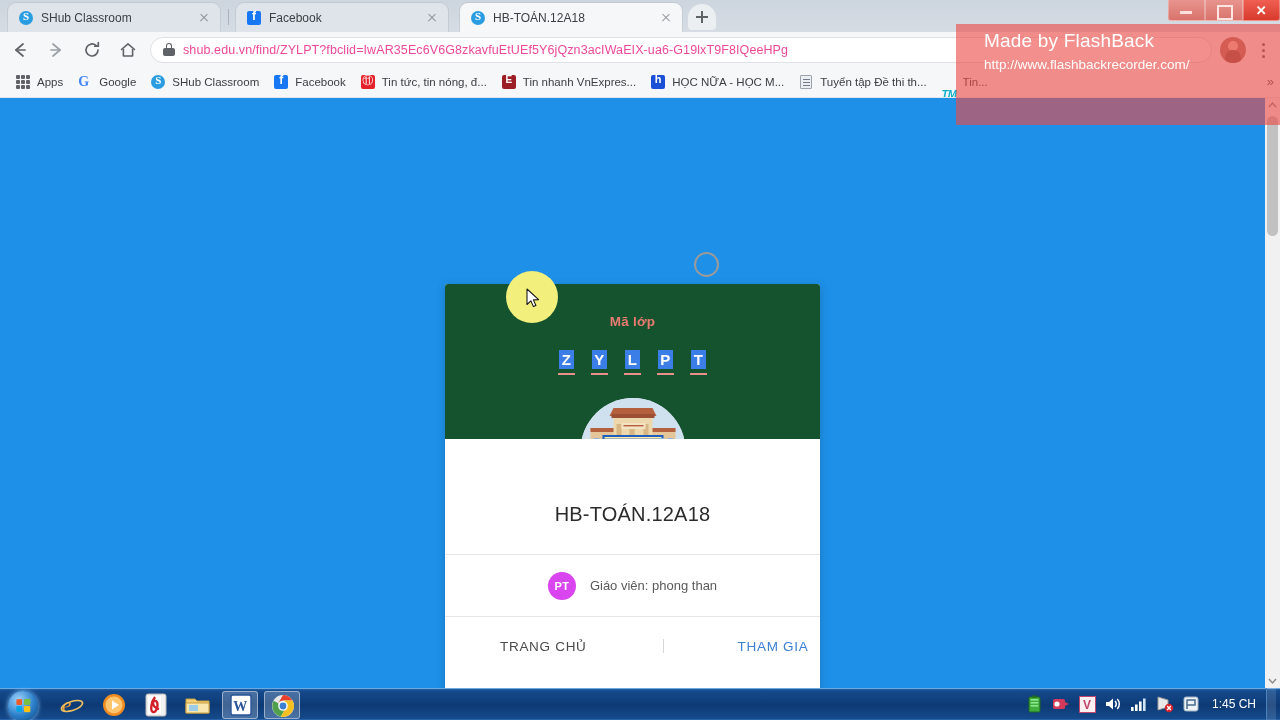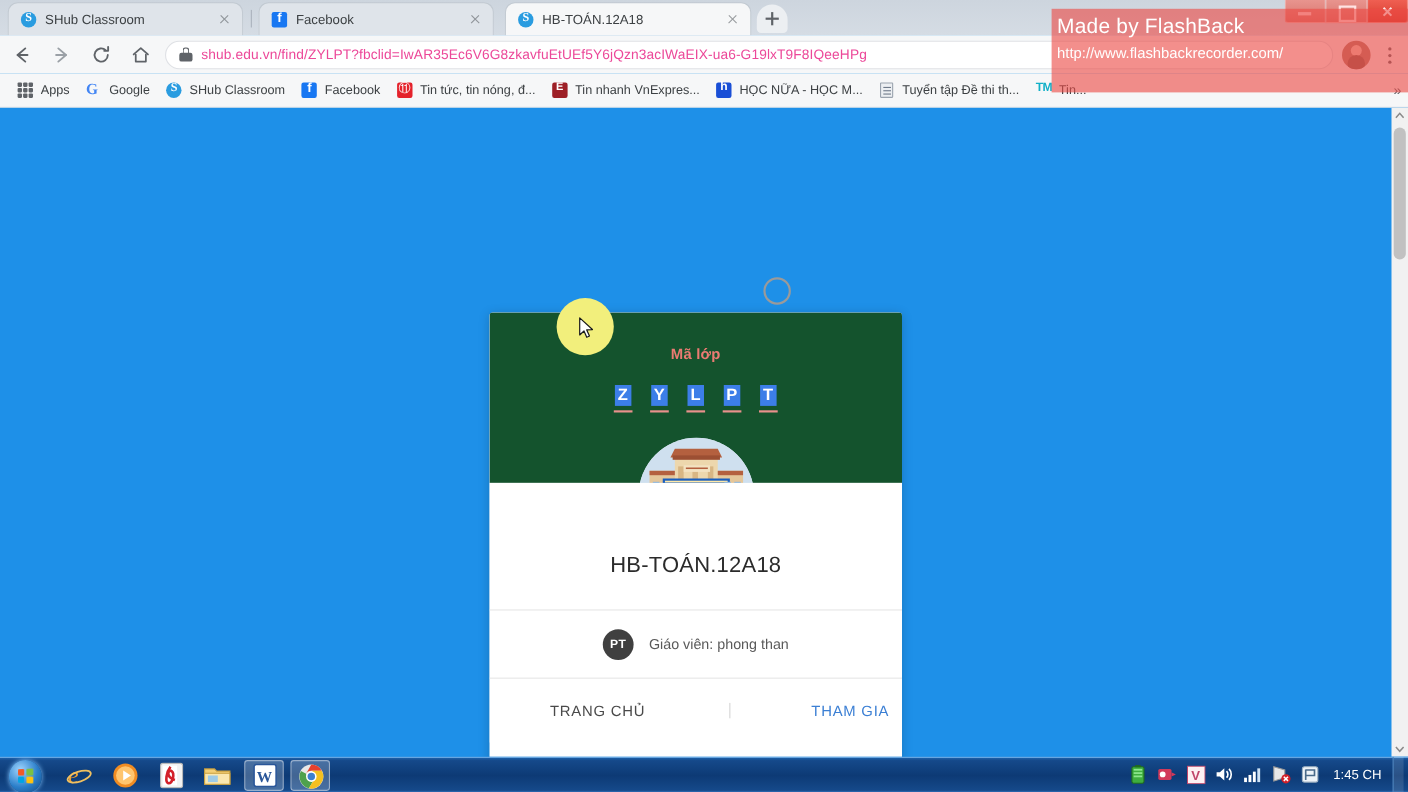--- a/index.html
+++ b/index.html
@@ -137,22 +137,22 @@
   .vnx-ico:after{ content:"E"; position:absolute; left:0; right:0; top:-1px; text-align:center;
                   font-size:10px; color:#fff; font-weight:bold; }
   .hm-ico{ position:absolute; left:1px; top:1px; width:14px; height:14px; background:#1a4fd6;
            border-radius:2px; }
   .hm-ico:after{ content:"h"; position:absolute; left:0; right:0; top:-2px; text-align:center;
                  font-size:11px; color:#fff; font-weight:bold; }
   .doc-ico{ position:absolute; left:2px; top:1px; width:12px; height:14px; background:#eceff2;
             border:1px solid #9aa3ae; border-radius:1px; }
   .doc-ico:after{ content:""; position:absolute; left:2px; top:3px; width:7px; height:1px;
                   background:#6f7b8a; box-shadow:0 3px 0 #6f7b8a, 0 6px 0 #6f7b8a; }
-  .tm-ico{ position:absolute; left:1px; top:0; font-size:11px; color:#12b0c8; font-weight:bold;
-           letter-spacing:-.5px; }
+  .tm-ico{ position:absolute; left:1px; top:14px; font-size:11px; color:#12b0c8; font-weight:bold;
+           letter-spacing:-.5px;font-style:italic; }
 
   
   .viewport{
     position:absolute; left:0; top:98px; width:1280px; height:590px;
     background:#1e90e8;
     overflow:hidden;
   }
   
   .vscroll{ position:absolute; right:0; top:0; width:15px; height:590px; background:#f1f1f1;}
   .vscroll .thumb{ position:absolute; left:2px; top:2px; width:11px; height:120px;
@@ -203,43 +203,43 @@
   .card-mid{
     position:relative; background:#fff; padding-top:64px; text-align:center;
   }
   .class-title{ font-size:20px; color:#2b2b2b; letter-spacing:.2px; }
   .class-sub{ font-size:12.5px; color:#6d6d6d; margin-top:12px; letter-spacing:.6px; }
 
   .divider{ height:1px; background:#e6e6e6; margin-top:28px; }
 
   .teacher-row{ display:flex; align-items:center; justify-content:center; height:61px; }
   .teacher-avatar{
-    width:28px; height:28px; border-radius:50%; background:#404040;
+    width:28px; height:28px; border-radius:50%; background:#d946ef;
     color:#fff; font-size:11px; font-weight:600;
     display:flex; align-items:center; justify-content:center; letter-spacing:.3px;
   }
   .teacher-name{ font-size:13px; color:#5a5a5a; margin-left:14px; }
 
   .footer-row{ display:flex; align-items:center; height:58px; padding:0 0 0 55px; }
   .foot-home{ font-size:13.5px; color:#4a4a4a; letter-spacing:.7px; }
   .foot-sep{ width:1px; height:14px; background:#d5d5d5; margin:0 74px 0 76px; }
   .foot-join{ font-size:13.5px; color:#3b7fd4; letter-spacing:.7px; }
 
   
   .click-halo{
     position:absolute; left:506px; top:271px; width:52px; height:52px;
     border-radius:50%; background:#f2ef7c; z-index:40; pointer-events:none;
   }
   .cursor{ position:absolute; left:526px; top:288px; z-index:41; }
 
   
   .watermark{
-    position:absolute; left:956px; top:8px; width:324px; height:76px;
+    position:absolute; left:956px; top:24px; width:324px; height:101px;
     background:rgba(236,75,70,.62);
-    z-index:60; padding:4px 0 0 5px; color:#fff;
+    z-index:60; padding:4px 0 0 28px; color:#fff;
   }
   .wm1{ font-size:19px; line-height:26px; letter-spacing:.2px; }
   .wm2{ font-size:13.5px; line-height:22px; }
   .wm3{ font-size:13.5px; line-height:22px; }
 
   
   .taskbar{
     position:absolute; left:0; bottom:0; width:1280px; height:32px;
     background:linear-gradient(to bottom,#1c5fa8 0%,#15498a 8%,#0d3a75 52%,#15498a 95%,#2f6cb5 100%);
     border-top:1px solid #6ea8e0;

